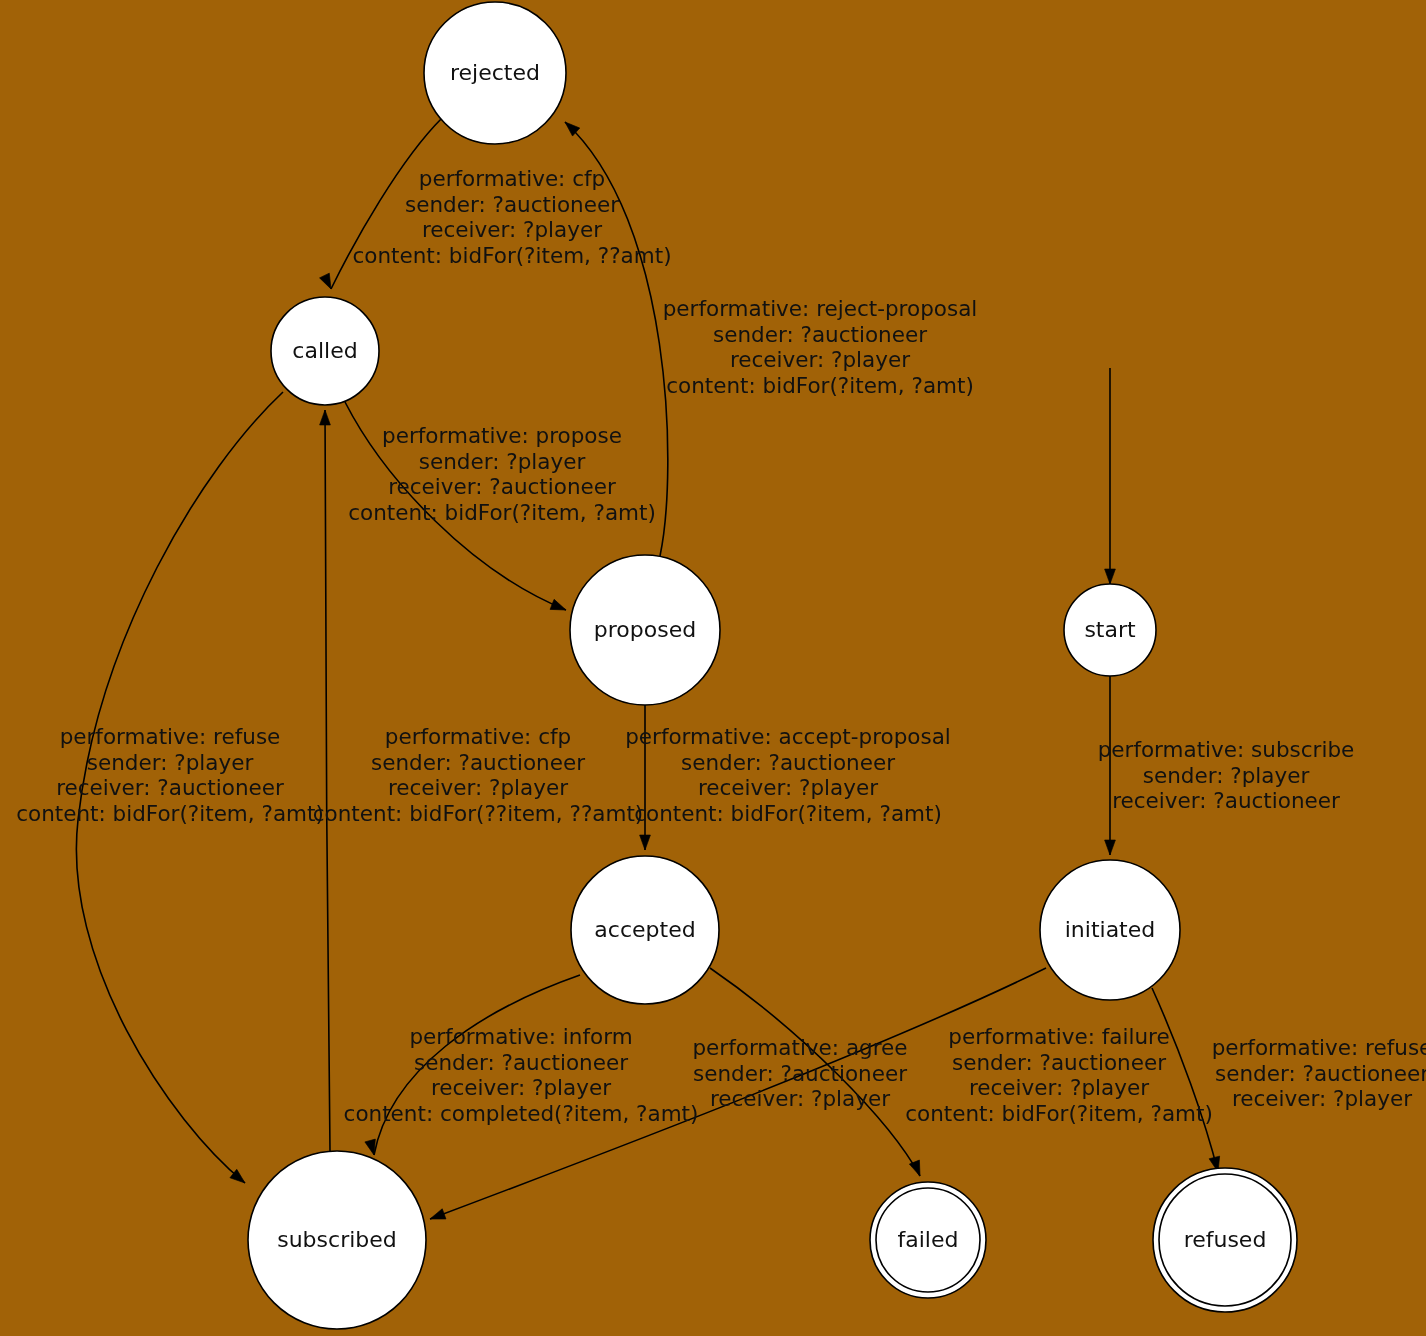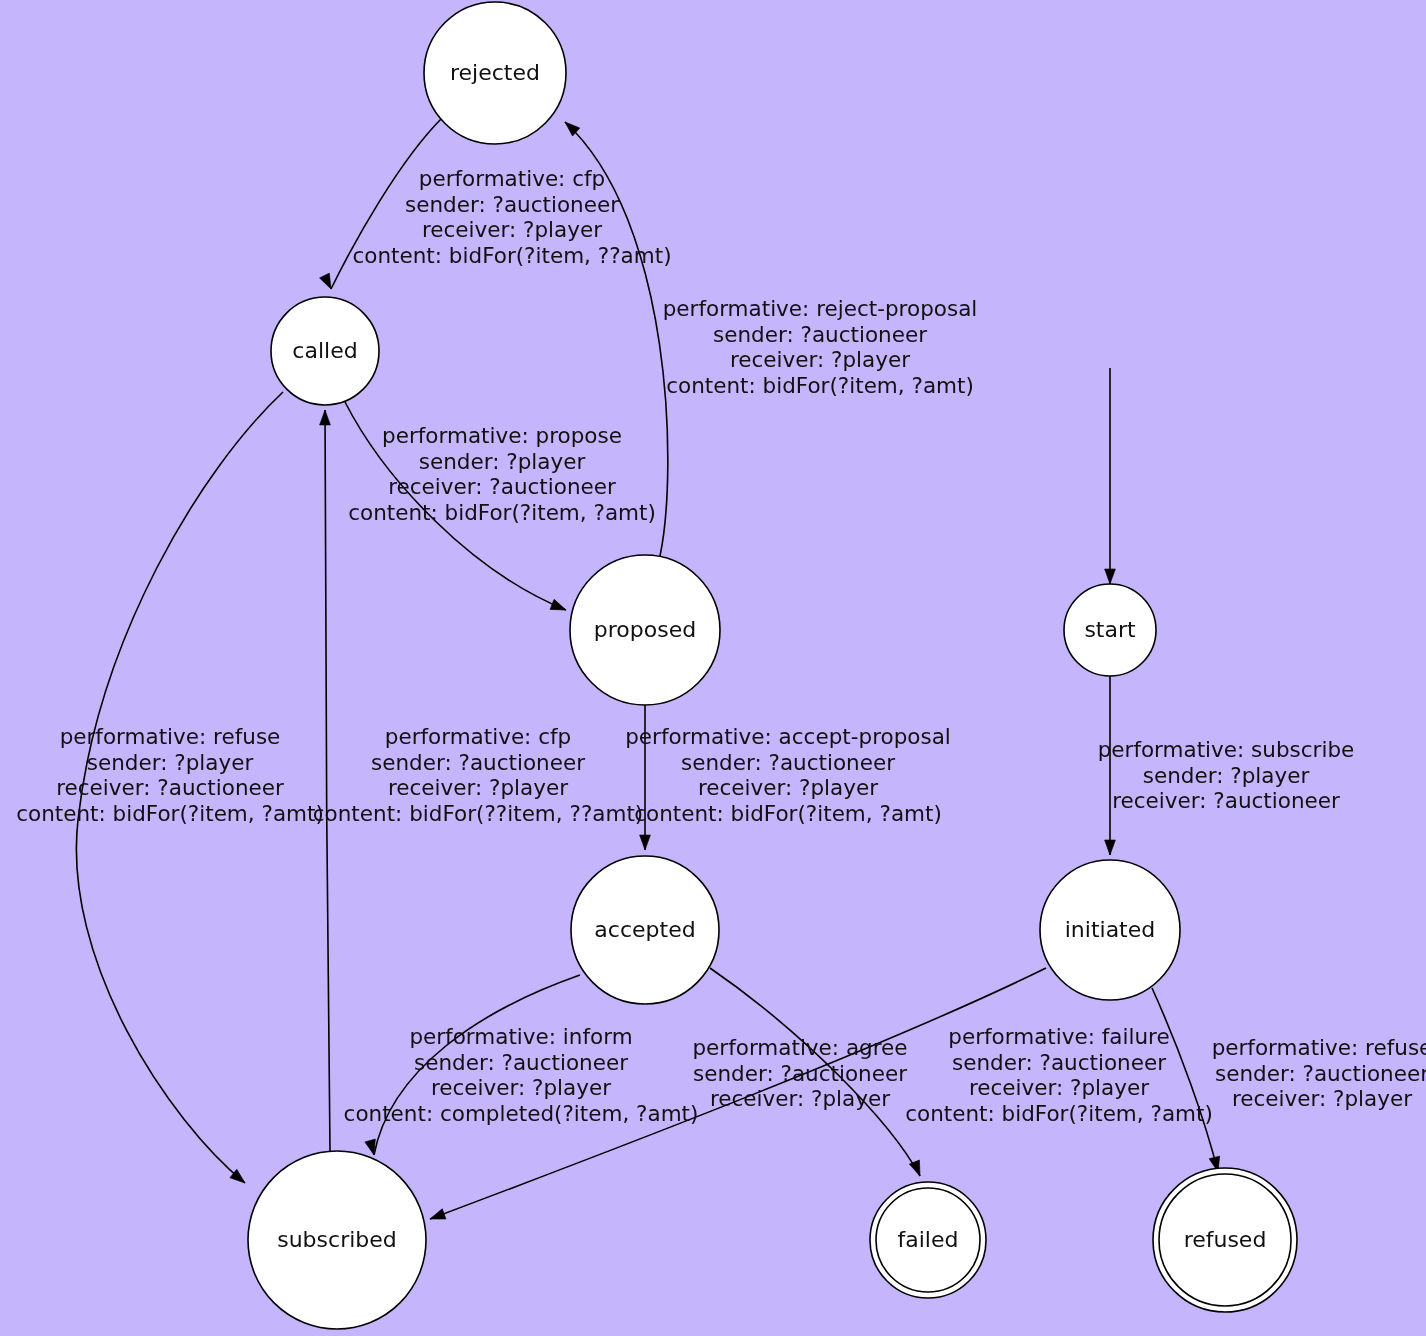--- a/index.html
+++ b/index.html
@@ -7,21 +7,21 @@
     padding: 0;
     background: #ffffff;
   }
   body {
     font-family: "DejaVu Sans", sans-serif;
   }
   #canvas-wrap {
     position: relative;
     width: 1426px;
     height: 1336px;
-    background: #c4b5fd;
+    background: #a16207;
     overflow: hidden;
   }
   svg#graph {
     position: absolute;
     top: 0;
     left: 0;
     width: 1426px;
     height: 1336px;
     display: block;
   }

